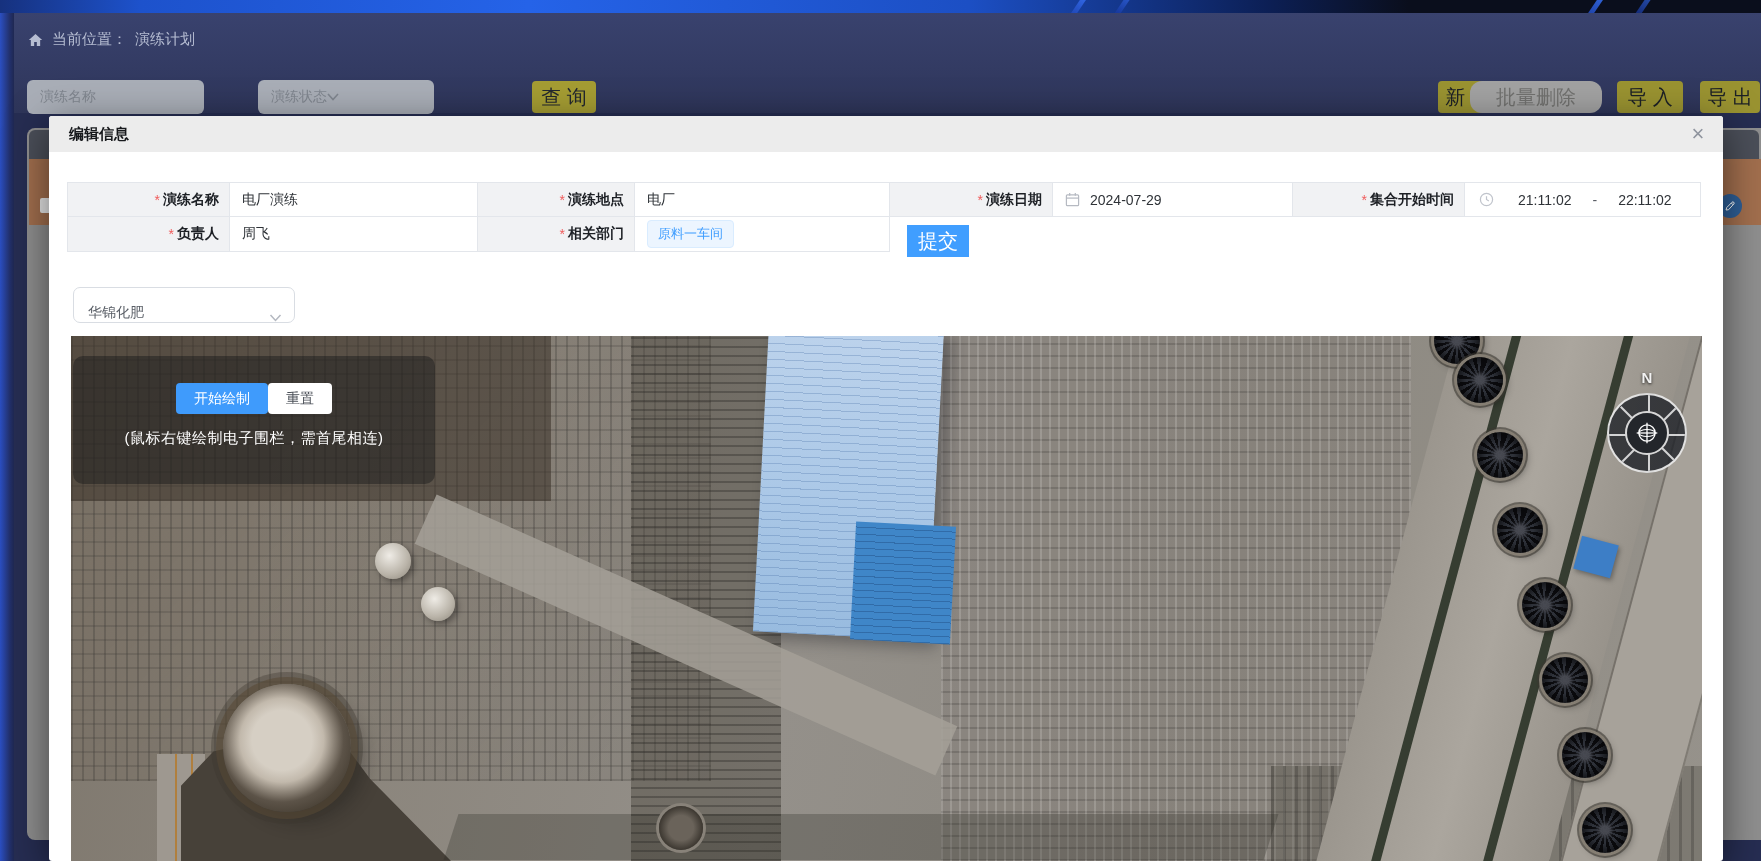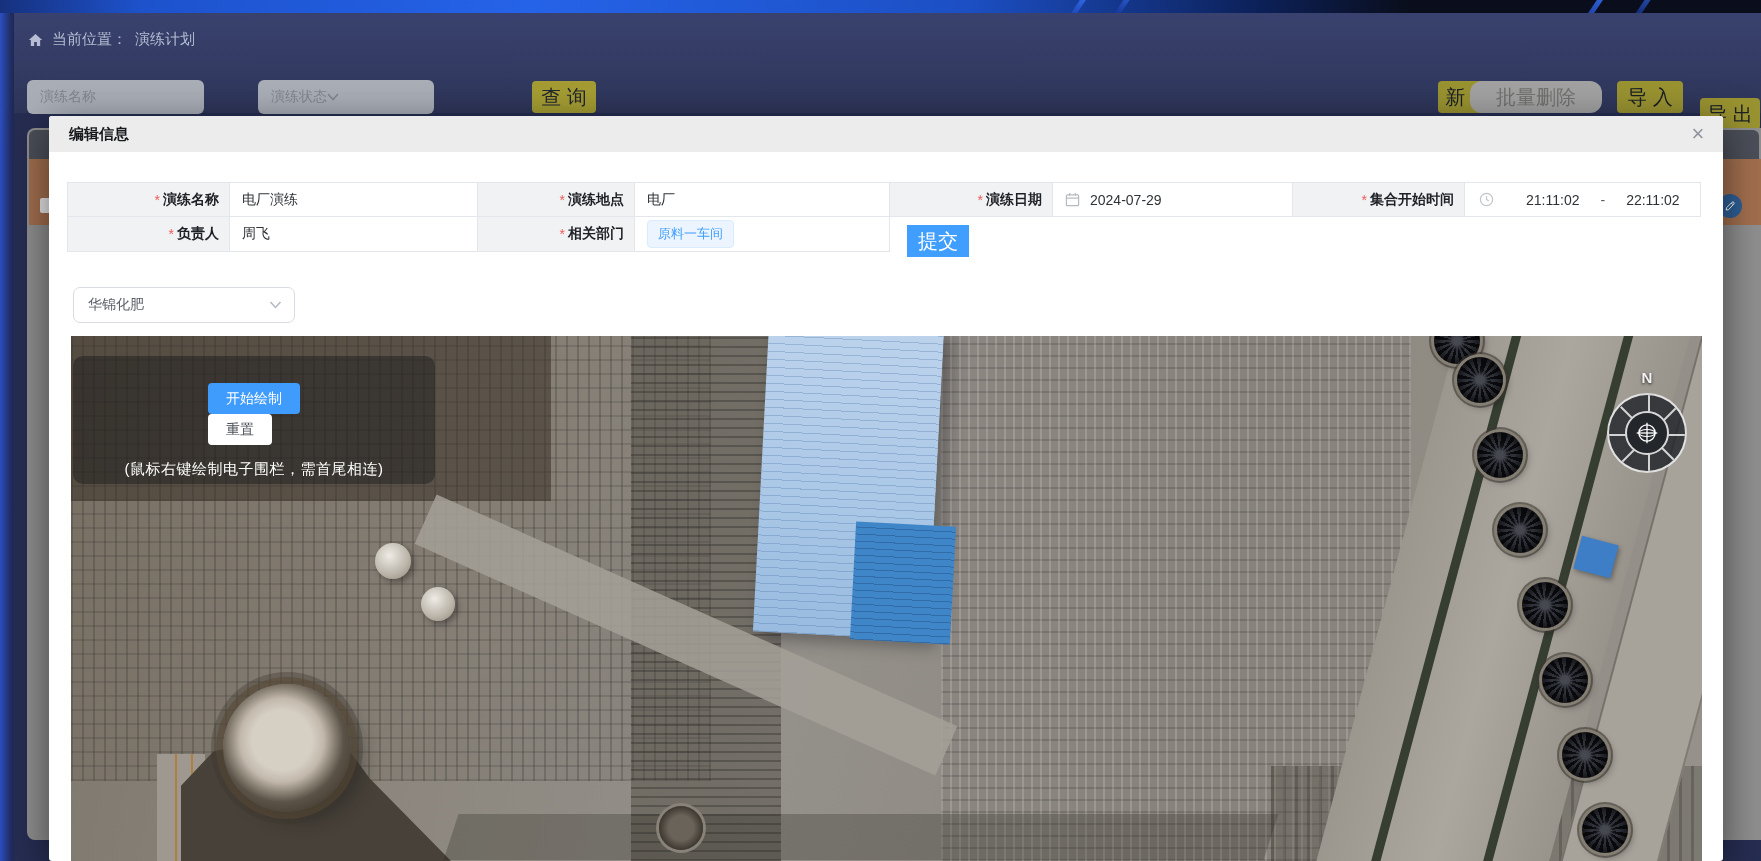--- a/index.html
+++ b/index.html
@@ -20,21 +20,21 @@
   .tb-input{position:absolute;left:27px;top:80px;width:177px;height:34px;border-radius:6px;
     background:#a9aeb7;color:#80868f;font-size:14px;display:flex;align-items:center;padding-left:13px;}
   .tb-select{position:absolute;left:258px;top:80px;width:176px;height:34px;border-radius:6px;
     background:#a9aeb7;color:#80868f;font-size:14px;display:flex;align-items:center;padding:0 12px 0 13px;justify-content:flex-start;}
   .btn{display:flex;align-items:center;justify-content:center;border-radius:4px;font-size:20px;cursor:pointer;}
   .btn-olive{background:#9a9331;color:#1c2026;}
   .btn-query{position:absolute;left:532px;top:81px;width:64px;height:32px;background:#a59d33;}
   .btn-add{position:absolute;left:1438px;top:81px;width:60px;height:32px;}
   .btn-batch{position:absolute;left:1470px;top:81px;width:132px;height:32px;background:#a2a2a2;color:#71716f;border-radius:12px;}
   .btn-import{position:absolute;left:1617px;top:81px;width:66px;height:32px;}
-  .btn-export{position:absolute;left:1700px;top:81px;width:60px;height:32px;margin-top:17px;}
+  .btn-export{position:absolute;left:1700px;top:81px;width:60px;height:32px;}
 
   .bg-card{position:absolute;left:27px;top:128px;width:1734px;height:712px;background:#8f8f8f;border-radius:8px 0 0 8px;overflow:hidden;}
   .bg-card-head{position:absolute;left:2px;top:2px;right:2px;height:29px;background:#4b4f59;border-radius:6px 6px 0 0;}
   .bg-row-sel{position:absolute;left:2px;top:31px;right:0;height:66px;background:#a26f4e;}
   .bg-checkbox{position:absolute;left:11px;top:39px;width:15px;height:15px;background:#e9e9e9;border-radius:2px;}
   .bg-edit-circle{position:absolute;right:19px;top:66px;width:24px;height:24px;border-radius:50%;background:#2e5f97;
     display:flex;align-items:center;justify-content:center;}
 
   
   .modal{position:absolute;left:49px;top:116px;width:1674px;height:745px;background:#ffffff;
@@ -48,29 +48,29 @@
   .ftable{position:absolute;left:18px;top:66px;width:1634px;display:grid;
     grid-template-columns:163px 248px 157px 255px 163px 240px 172px 236px;grid-auto-rows:35px;}
   .cell{border-right:1px solid #e3e6eb;border-bottom:1px solid #e3e6eb;display:flex;align-items:center;background:#fff;
     font-size:14px;color:#2f3338;overflow:hidden;}
   .cell.r1{border-top:1px solid #e3e6eb;}
   .cell.c1{border-left:1px solid #e3e6eb;}
   .cell.lab{background:#f1f2f4;justify-content:flex-end;padding-right:10px;color:#1d2025;font-weight:bold;}
   .cell.val{padding-left:12px;}
   .req{color:#f05b5b;margin-right:3px;font-weight:normal;}
   .cell .ficon{margin-right:10px;display:flex;}
-  .t-start{margin-left:32px;text-align:center;}
+  .t-start{margin-left:24px;text-align:center;}
   .t-sep{margin:0 21px;color:#5a5e66;}
   .filler{grid-column:span 4;background:#fff;}
 
   .tag{background:#ecf5ff;border:1px solid #d9ecff;color:#409eff;font-size:13px;border-radius:4px;padding:4px 10px;}
   .btn-submit{position:absolute;left:858px;top:109px;width:62px;height:32px;background:#409eff;color:#fff;border-radius:0;}
 
   .plant-select{position:absolute;left:24px;top:171px;width:222px;height:36px;border:1px solid #d9dde3;border-radius:7px;
-    display:flex;align-items:center;justify-content:space-between;padding:0 12px 0 14px;font-size:14px;color:#595e66;cursor:pointer;background:#fff;}
+    display:flex;align-items:flex-end;justify-content:space-between;padding:0 12px 0 14px;font-size:14px;color:#595e66;cursor:pointer;background:#fff;}
 
   
   .map{position:absolute;left:22px;top:220px;width:1631px;height:525px;overflow:hidden;cursor:crosshair;
     background:linear-gradient(100deg,#7e776d 0%,#8b857c 20%,#94908a 45%,#8d8981 70%,#96928b 100%);}
   .map > div{position:absolute;}
   .m-tex1{left:0;top:0;width:640px;height:445px;opacity:.9;background:
     repeating-linear-gradient(90deg,rgba(52,50,47,.30) 0 2px,transparent 2px 11px),
     repeating-linear-gradient(0deg,rgba(52,50,47,.22) 0 2px,transparent 2px 14px),
     linear-gradient(135deg,rgba(110,95,78,.35),rgba(90,88,84,.15));}
   .m-dark-tl{left:0;top:0;width:480px;height:165px;background:rgba(56,47,38,.55);}
@@ -110,21 +110,21 @@
     clip-path:polygon(12% 20%,55% 0%,70% 40%,100% 100%,0% 100%,0% 45%);}
   .m-tank-big{left:152px;top:348px;width:128px;height:128px;border-radius:50%;
     background:radial-gradient(circle at 46% 44%,#d6cfc4 0 30%,#c2b9ac 42%,#8e8579 52%,#5c5348 62%,#463e33 78%,#39322a 100%);
     box-shadow:0 0 0 7px rgba(88,72,52,.55),0 0 0 12px rgba(60,54,46,.35),14px 10px 18px rgba(20,20,20,.3);}
   .m-sphere{border-radius:50%;background:radial-gradient(circle at 40% 35%,#efece6,#b9b3a8 60%,#8b857a);box-shadow:3px 3px 6px rgba(0,0,0,.35);}
   .m-clar{left:588px;top:470px;width:44px;height:44px;border-radius:50%;background:radial-gradient(circle,#6a635a 0 40%,#3d3831 70%);box-shadow:0 0 0 3px #888279;}
   .m-shadow-b{left:380px;top:478px;width:820px;height:46px;transform:skewX(-18deg);background:rgba(40,38,34,.28);}
 
   .draw-panel{left:2px;top:20px;width:362px;height:128px;background:rgba(16,17,20,.40);border-radius:10px;
     display:flex;flex-direction:column;align-items:center;padding-top:27px;}
-  .draw-btns{display:flex;flex-direction:column;}
+  .draw-btns{display:flex;}
   .btn-draw{width:92px;height:31px;background:#3f9bfc;color:#fff;border:none;border-radius:4px;font-size:14px;}
   .btn-reset{width:64px;height:31px;background:#ffffff;color:#4a4f57;border:none;border-radius:4px;font-size:14px;}
   .draw-hint{margin-top:15px;color:#ffffff;font-size:15px;letter-spacing:.5px;}
 
   .compass{left:1536px;top:57px;width:80px;height:80px;}
   .c-outer{position:absolute;left:0;top:0;width:80px;height:80px;border-radius:50%;border:2px solid rgba(238,238,238,.9);
     background:radial-gradient(circle,rgba(0,0,0,0) 0 21px,rgba(33,36,42,.82) 22px 38px,rgba(33,36,42,.2) 39px);overflow:hidden;}
   .spk{position:absolute;left:0;top:39px;width:80px;height:2px;background:rgba(238,238,238,.85);}
   .c-inner{position:absolute;left:18px;top:18px;width:44px;height:44px;border-radius:50%;background:#23262b;border:2px solid #d6d6d6;
     display:flex;align-items:center;justify-content:center;}

